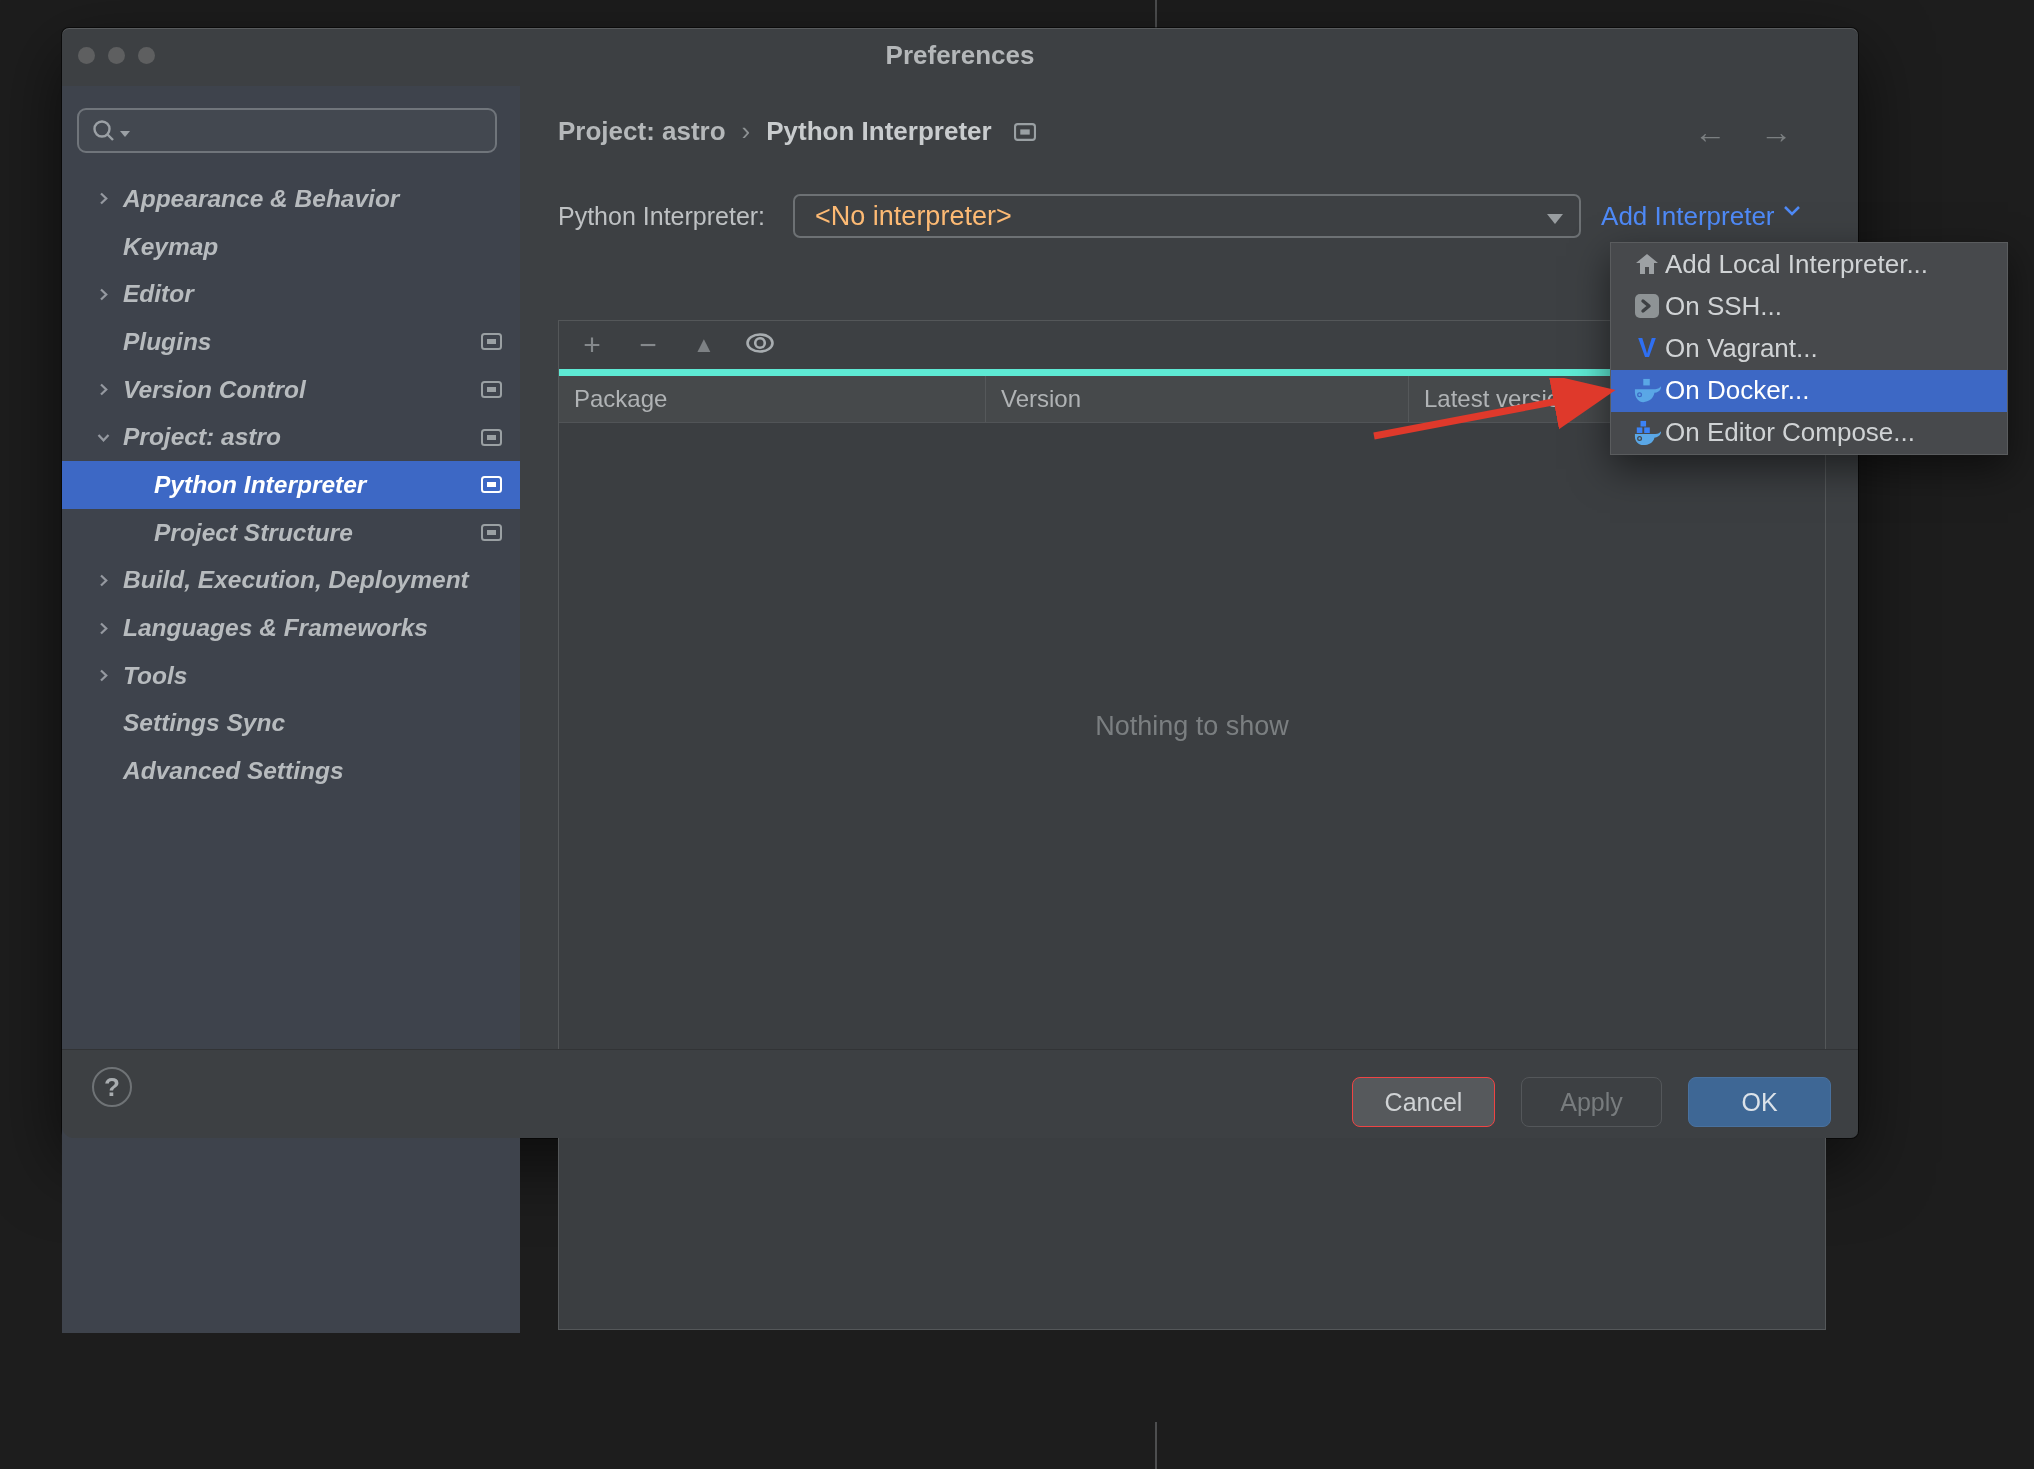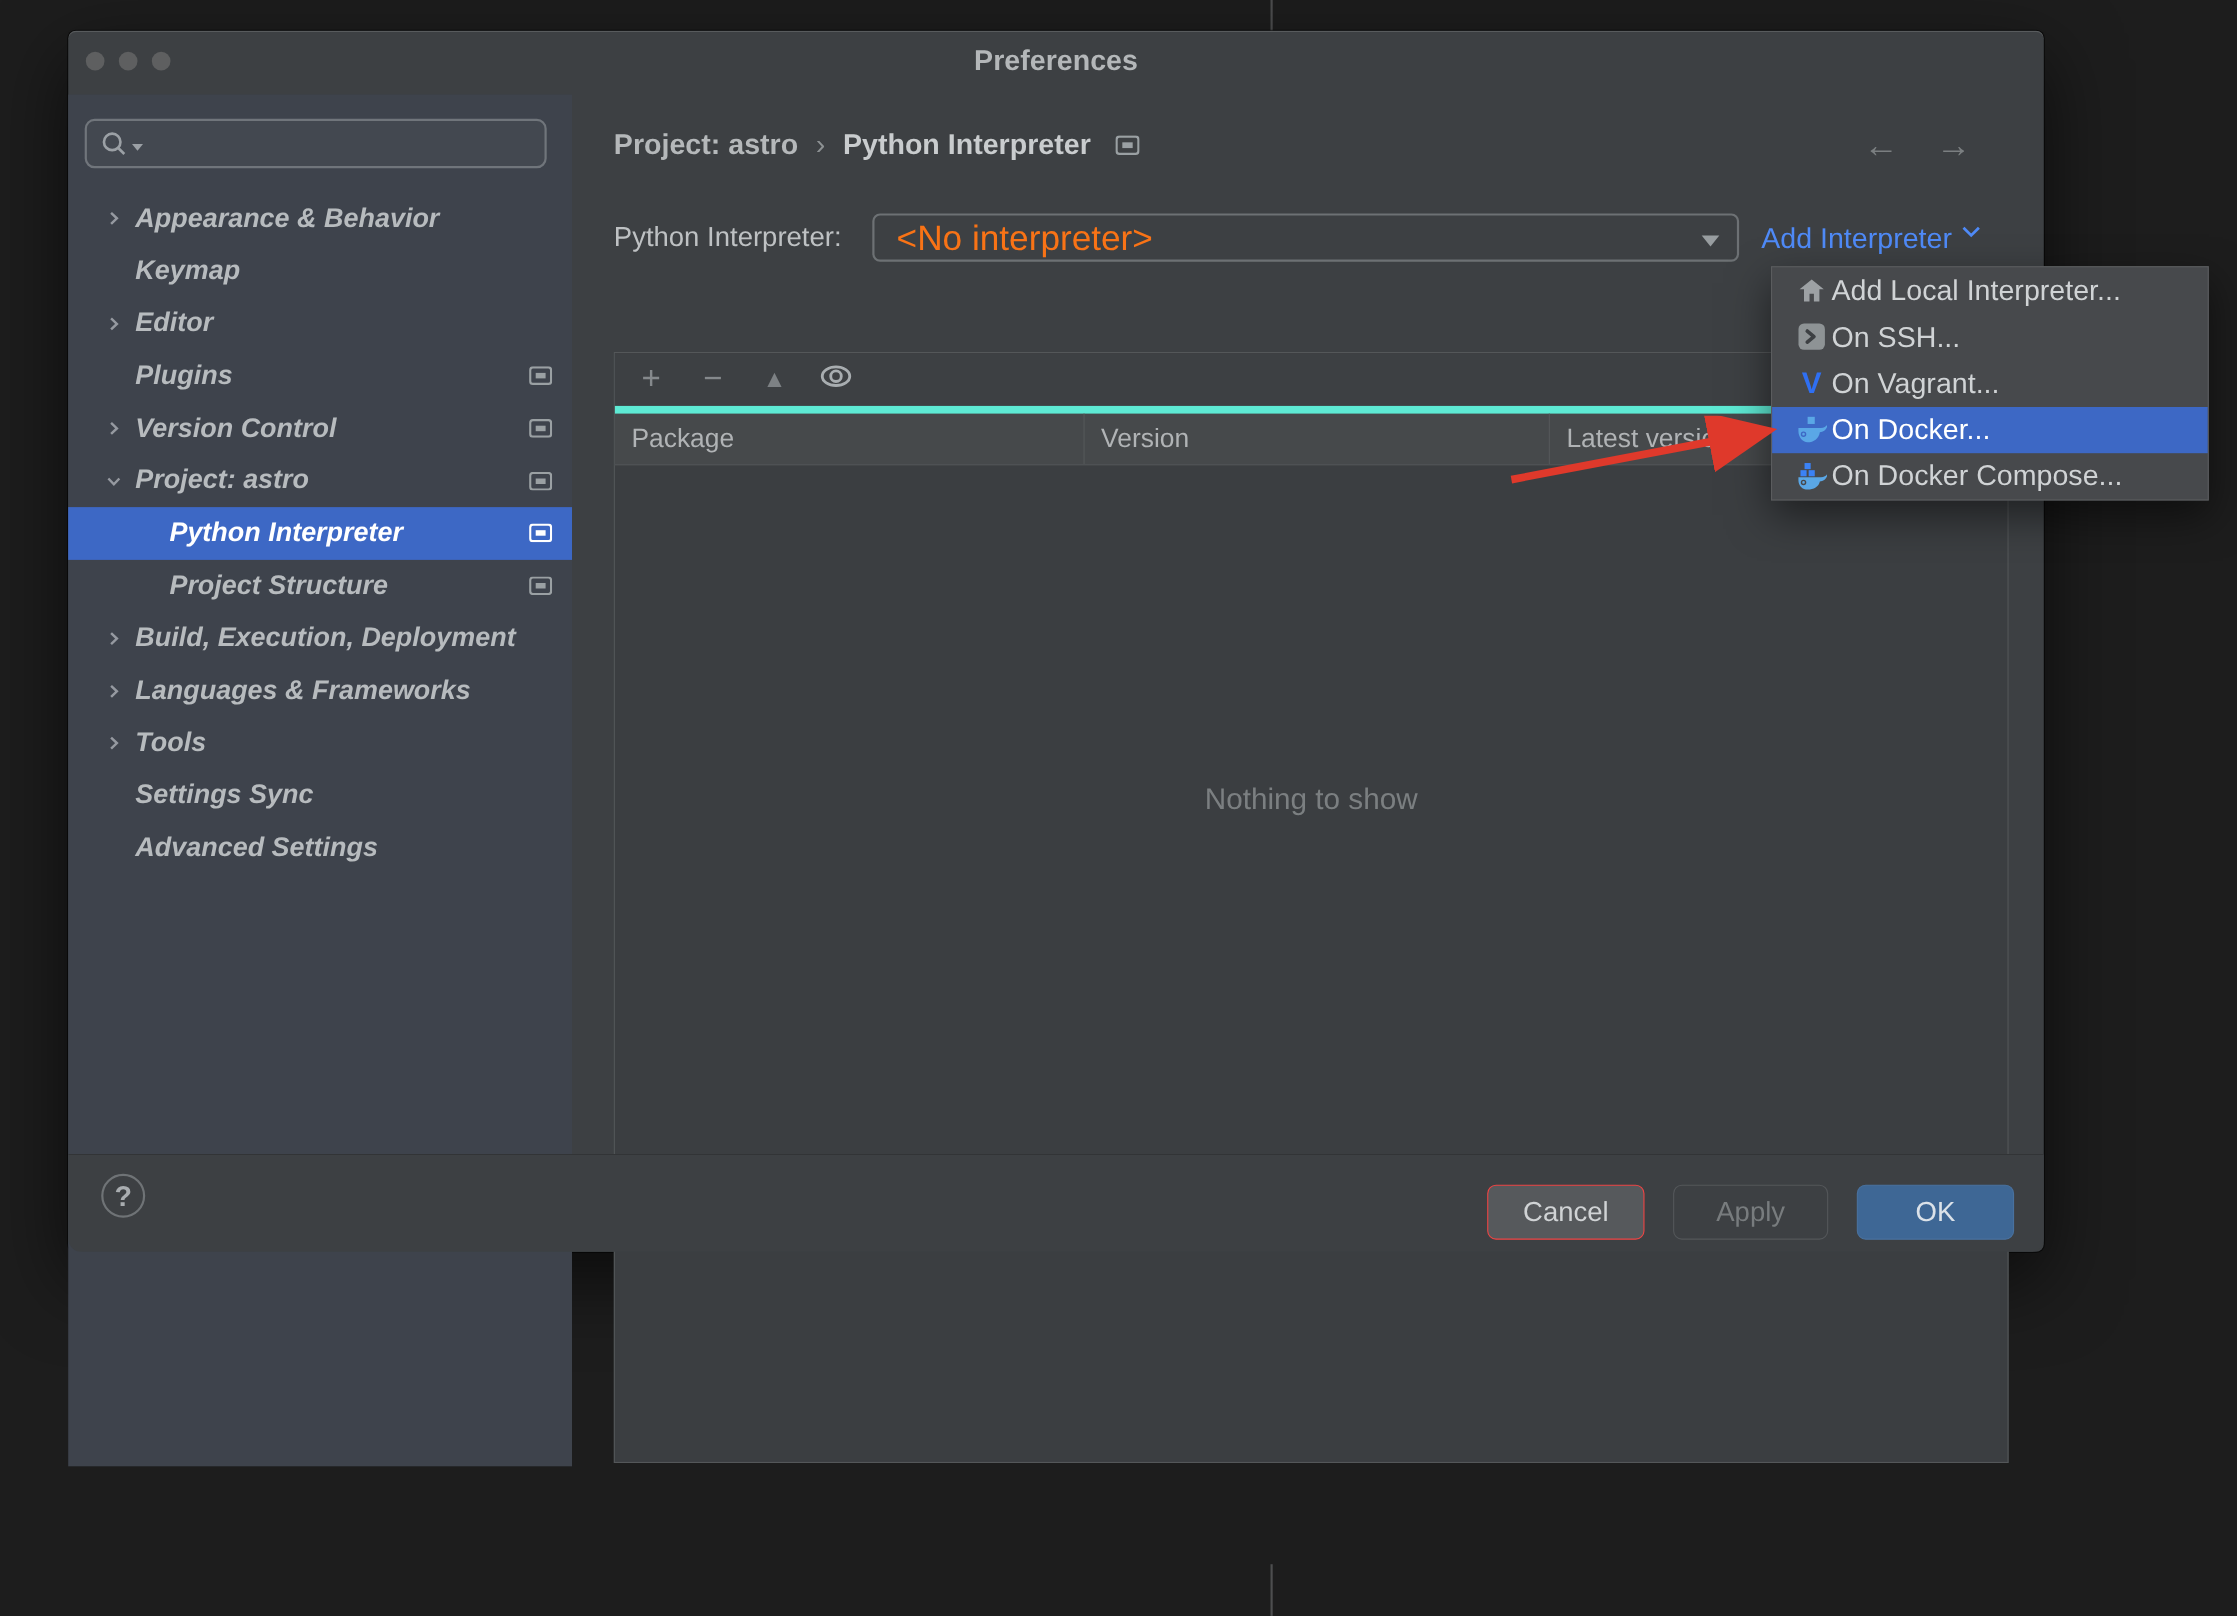--- a/index.html
+++ b/index.html
@@ -47,21 +47,21 @@
   .bc-sep { font-size:26px; color:#8d9193; }
   .bc-current { font-size:26px; font-weight:700; color:#c9ccce; }
   .bc-ic { margin-left:6px; display:flex; }
 
   .nav-arrows { position:absolute; right:66px; top:32px; display:flex; gap:34px; color:#7b7f81; font-size:32px; }
 
   .interp-row { position:absolute; left:38px; top:112px; display:flex; align-items:center; }
   .interp-label { font-size:25px; color:#bec1c3; }
   .combo { position:relative; margin-left:28px; width:788px; height:44px; border:2px solid #6d7174;
            border-radius:7px; display:flex; align-items:center; padding:0 20px; }
-  .combo-value { font-size:32px; color:#f97316; }
+  .combo-value { font-size:27px; color:#fdba74; }
   .combo-caret { position:absolute; right:16px; top:18px; width:0; height:0;
                  border-left:8px solid transparent; border-right:8px solid transparent;
                  border-top:10px solid #989da0; }
   .add-link { margin-left:20px; display:flex; gap:8px; cursor:pointer; }
   .add-link-label { font-size:26px; color:#4f8af7; }
   .add-caret { color:#4f8af7; font-size:20px; margin-top:4px; }
 
   
   .panel { position:absolute; left:38px; top:238px; width:1268px; height:1010px;
            border:1px solid #545759; background:#3b3e41; }
@@ -346,21 +346,21 @@
     <div class="menu-row">
       <span class="m-ic">
         <svg width="30" height="26" viewBox="0 0 32 28">
           <rect x="9" y="1" width="6" height="6" fill="#3b82f6"></rect>
           <rect x="5" y="8" width="6" height="6" fill="#3b82f6"></rect>
           <rect x="13" y="8" width="6" height="6" fill="#3b82f6"></rect>
           <path d="M3 15 H25 C28 15 30 13.5 31 12 L31 14 C30 17 27 19 24 19 C23 24 18 27 12 27 C7 27 3 23 3 18 Z" fill="#5aa7e6"></path>
           <circle cx="8" cy="20" r="2" fill="none" stroke="#47494c" stroke-width="1.4"></circle>
         </svg>
       </span>
-      <span class="m-label">On Docker Compose...</span>
+      <span class="m-label">On Editor Compose...</span>
     </div>
   </div>
 
   <svg class="arrow-svg" width="270" height="75" viewBox="0 0 270 75">
     <defs>
       <marker id="ah" markerWidth="10" markerHeight="10" refX="6" refY="4" orient="auto">
         <path d="M0 0 L9 4 L0 8 Z" fill="#df392b"></path>
       </marker>
     </defs>
     <line x1="12" y1="58" x2="233" y2="16" stroke="#df392b" stroke-width="7" marker-end="url(#ah)"></line>

